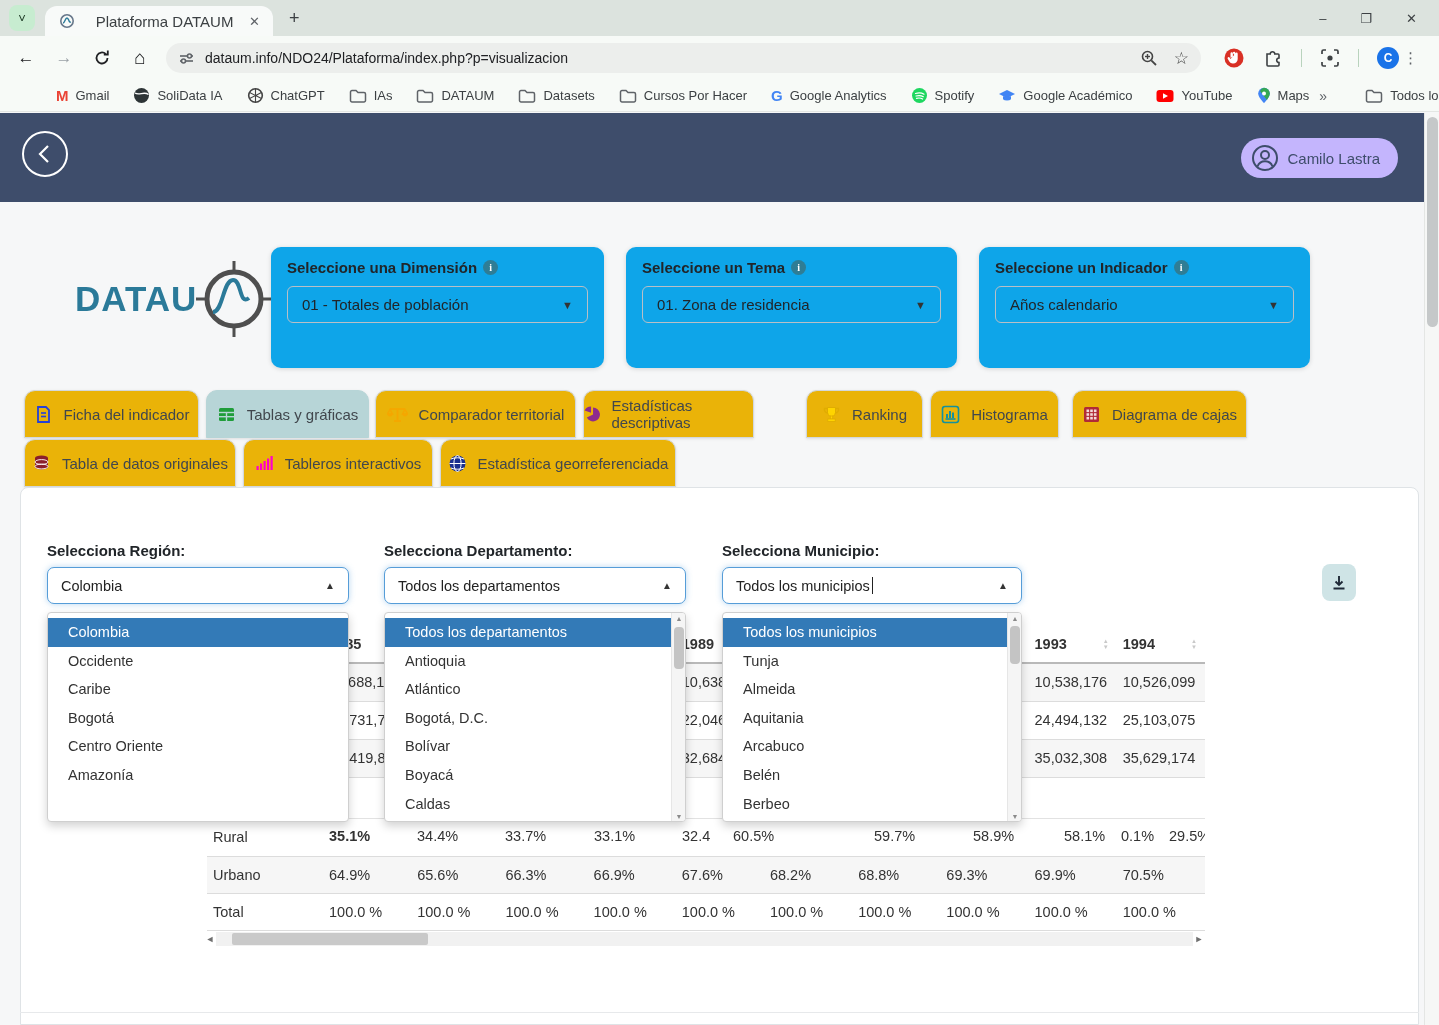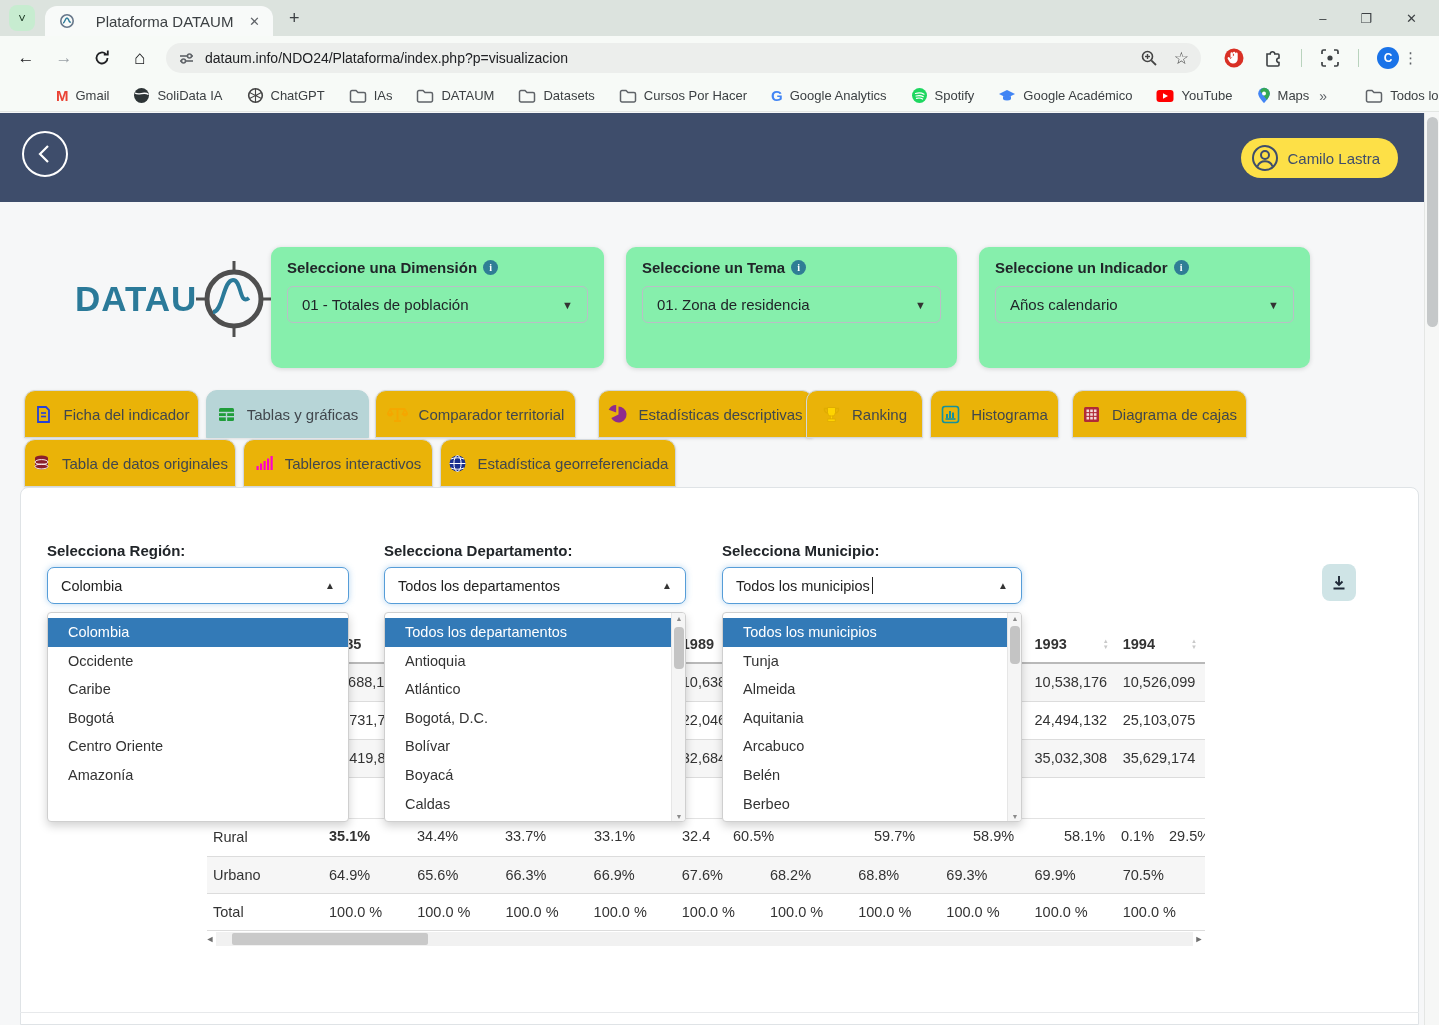--- a/index.html
+++ b/index.html
@@ -26,30 +26,30 @@
   .dots { color:#5f6368; font-size:15px; margin-right:14px; margin-left:4px; }
   .bookbar { position:absolute; left:0; top:80px; width:1439px; height:32px; background:#f7faf7; border-bottom:1px solid #e3e6e3; display:flex; align-items:center; font-size:13px; color:#3c4043; }
   .bm { display:flex; align-items:center; gap:7px; margin-left:24px; white-space:nowrap; }
   .bm svg, .bm .fvc { flex:0 0 auto; }
   .bspace { flex:1; }
   .chev2 { color:#5f6368; font-size:14px; margin-left:10px; }
 
   
   .siteheader { position:absolute; left:0; top:113px; width:1424px; height:89px; background:#3e4d6b; }
   .backbtn { position:absolute; left:22px; top:18px; width:46px; height:46px; border:2.5px solid #fff; border-radius:50%; display:flex; align-items:center; justify-content:center; }
-  .userpill { position:absolute; right:26px; top:25px; height:40px; background:#fde047; border-radius:20px; display:flex; align-items:center; gap:8px; padding:0 18px 0 10px; color:#3e4d6b; font-size:15px; }
+  .userpill { position:absolute; right:26px; top:25px; height:40px; background:#c4b5fd; border-radius:20px; display:flex; align-items:center; gap:8px; padding:0 18px 0 10px; color:#3e4d6b; font-size:15px; }
 
   
   .pgsb { position:absolute; right:0; top:113px; width:15px; height:912px; background:#f6f7f6; border-left:1px solid #e4e6e4; }
   .pgsb .thumb { position:absolute; left:2px; top:4px; width:11px; height:210px; background:#c5c8c9; border-radius:6px; }
 
   
   .logo { position:absolute; left:75px; top:258px; display:flex; align-items:center; }
   .logo .word { font-size:35px; font-weight:bold; color:#2b7a99; letter-spacing:1px; }
-  .card { position:absolute; top:247px; height:121px; background:#86efac; border-radius:10px; box-shadow:0 1px 5px rgba(0,0,0,.14); padding:12px 16px; }
+  .card { position:absolute; top:247px; height:121px; background:#0ea5e9; border-radius:10px; box-shadow:0 1px 5px rgba(0,0,0,.14); padding:12px 16px; }
   .card.c1 { left:271px; width:333px; }
   .card.c2 { left:626px; width:331px; }
   .card.c3 { left:979px; width:331px; }
   .card .lab { font-size:15px; font-weight:bold; color:#212529; display:flex; align-items:center; gap:6px; }
   .info { width:15px; height:15px; border-radius:50%; background:#2f7d95; color:#fff; font-size:10px; font-weight:bold; display:inline-flex; align-items:center; justify-content:center; font-family:"Liberation Serif", serif; }
   .cselect { margin-top:10px; height:37px; border:1px solid #b9bfc6; border-radius:6px; display:flex; align-items:center; padding:0 14px; font-size:15px; color:#212529; }
   .cselect .caret { margin-left:auto; font-size:11px; color:#333; }
 
   
   .ptab { position:absolute; height:48px; background:#eab308; border:1px solid #d3d8dc; border-radius:11px 11px 0 0; box-shadow:0 1px 3px rgba(0,0,0,.10); display:flex; align-items:center; justify-content:center; gap:11px; font-size:15px; color:#41474d; }
@@ -344,21 +344,21 @@
         <line x1="3" y1="4" x2="18" y2="4" stroke="#f5a700" stroke-width="1.8"></line>
         <line x1="10.5" y1="4" x2="10.5" y2="15" stroke="#f5a700" stroke-width="1.8"></line>
         <line x1="7" y1="16" x2="14" y2="16" stroke="#f5a700" stroke-width="1.8"></line>
         <polygon points="0.5,9 3,4.5 5.5,9" fill="none" stroke="#f5a700" stroke-width="1.5"></polygon>
         <path d="M0.5 9 a2.5 2.5 0 0 0 5 0 Z" fill="#f5a700"></path>
         <polygon points="15.5,9 18,4.5 20.5,9" fill="none" stroke="#f5a700" stroke-width="1.5"></polygon>
         <path d="M15.5 9 a2.5 2.5 0 0 0 5 0 Z" fill="#f5a700"></path>
       </svg>
     <span>Comparador territorial</span>
   </div>
-  <div class="ptab row1" style="left:598px;width:215px">
+  <div class="ptab row1" style="left:583px;width:171px">
     <svg width="19" height="19" viewBox="0 0 19 19">
         <path d="M10.5 9.5 V1.5 A8 8 0 1 1 3.3 13 Z" fill="#8e2b8e"></path>
         <path d="M8.8 7.8 L1.3 5.2 A8 8 0 0 1 8.8 0.5 Z" fill="#8e2b8e" transform="translate(-0.6,-0.4)"></path>
       </svg>
     <span>Estadísticas descriptivas</span>
   </div>
   <div class="ptab row1" style="left:806px;width:117px">
     <svg width="19" height="19" viewBox="0 0 19 19">
         <path d="M5.5 2.5 h8 v5 a4 4 0 0 1 -8 0 Z" fill="#ffd400" stroke="#e0ac00" stroke-width="1"></path>
         <path d="M5.5 3.5 H2.5 a3.5 3.5 0 0 0 3.5 4.5 M13.5 3.5 h3 a3.5 3.5 0 0 1 -3.5 4.5" fill="none" stroke="#e0ac00" stroke-width="1.4"></path>

